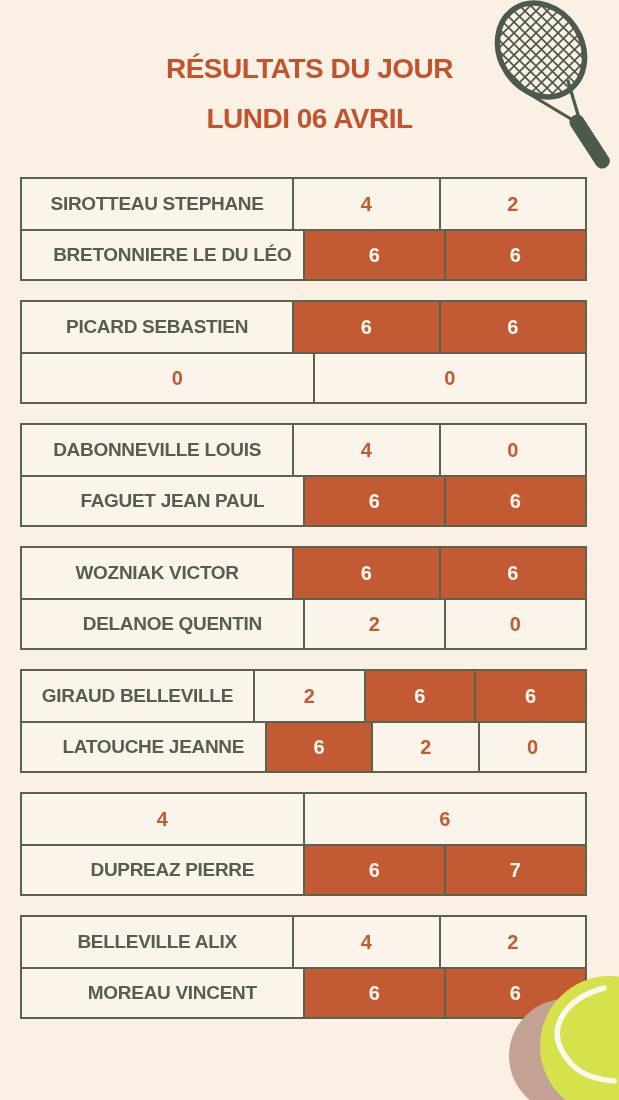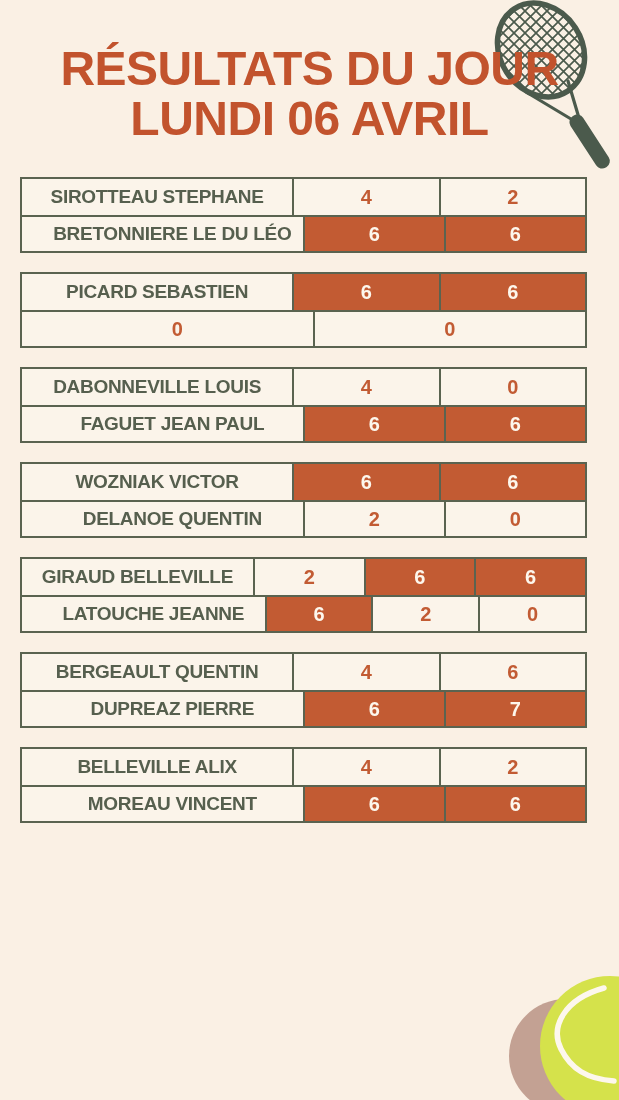--- a/index.html
+++ b/index.html
@@ -23,36 +23,36 @@
     overflow:hidden;
     font-family:"Liberation Sans","DejaVu Sans",sans-serif;
   }
   .title{
     position:relative;
     z-index:3;
     padding-top:44px;
     text-align:center;
     color:var(--title);
     font-weight:700;
-    font-size:48px;
+    font-size:28px;
     line-height:50px;
     letter-spacing:-0.5px;
   }
   .tables{
     position:relative;
     z-index:2;
     margin-top:33px;
     padding:0 32px 0 20px;
   }
   .match{
     border:2px solid var(--green);
     margin-bottom:19px;
     background:var(--cell-bg);
   }
-  .row{display:flex;height:36px;}
+  .row{display:flex;height:50px;}
   .row + .row{border-top:2px solid var(--green);padding-left:20px;}
   .cell{
     display:flex;align-items:center;justify-content:center;
     height:100%;
   }
   .cell + .cell{border-left:2px solid var(--green);}
   .cell.name{
     width:48%;
     color:var(--name);
     font-weight:700;
@@ -163,21 +163,20 @@
     <div class="row">
       <div class="cell name">LATOUCHE JEANNE</div>
       <div class="cell score win">6</div>
       <div class="cell score">2</div>
       <div class="cell score">0</div>
     </div>
   </div>
 
   <div class="match">
     <div class="row">
-      <div class="cell name">BERGEAULT QUENTIN</div>
       <div class="cell score">4</div>
       <div class="cell score">6</div>
     </div>
     <div class="row">
       <div class="cell name">DUPREAZ PIERRE</div>
       <div class="cell score win">6</div>
       <div class="cell score win">7</div>
     </div>
   </div>
 

